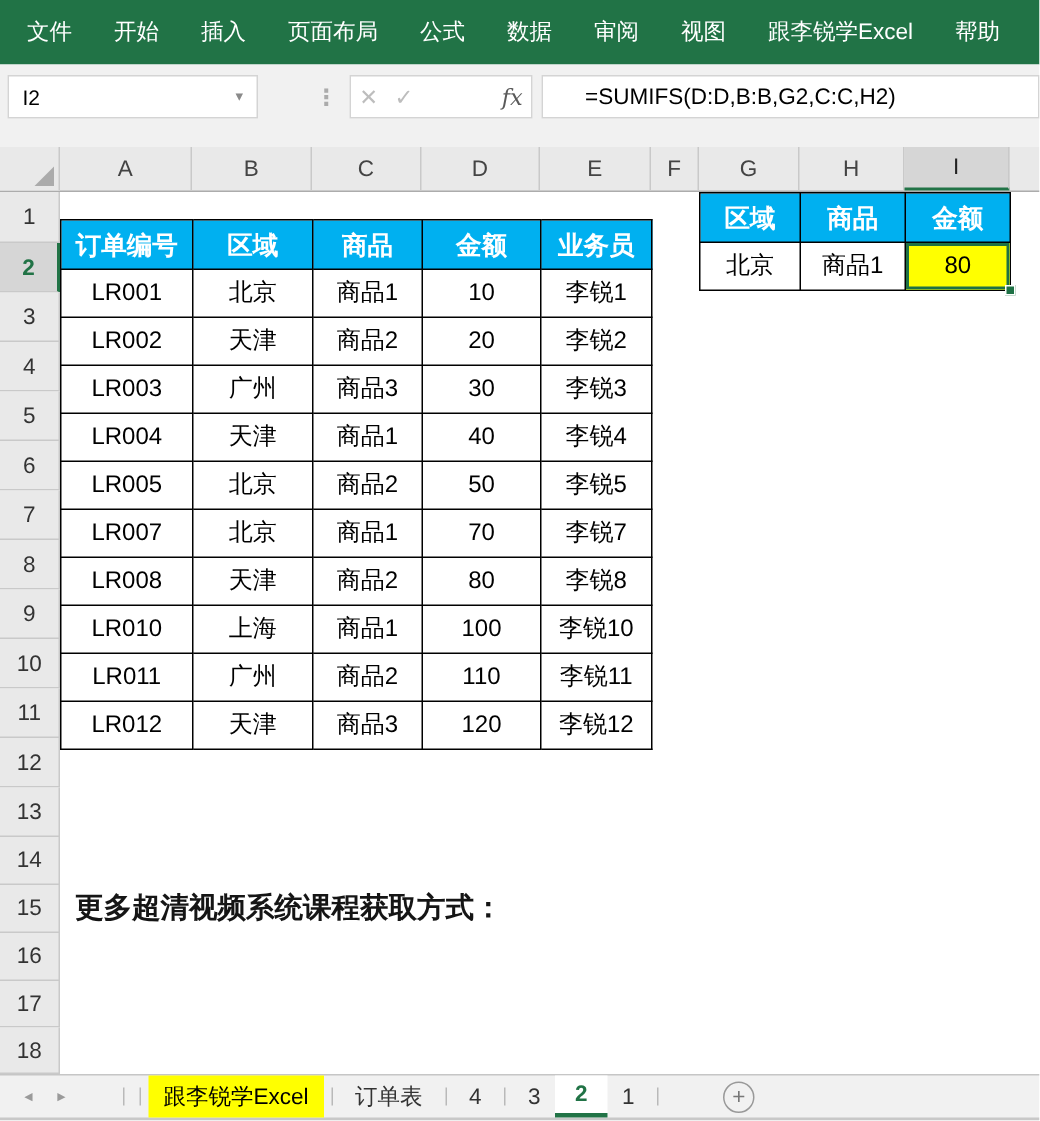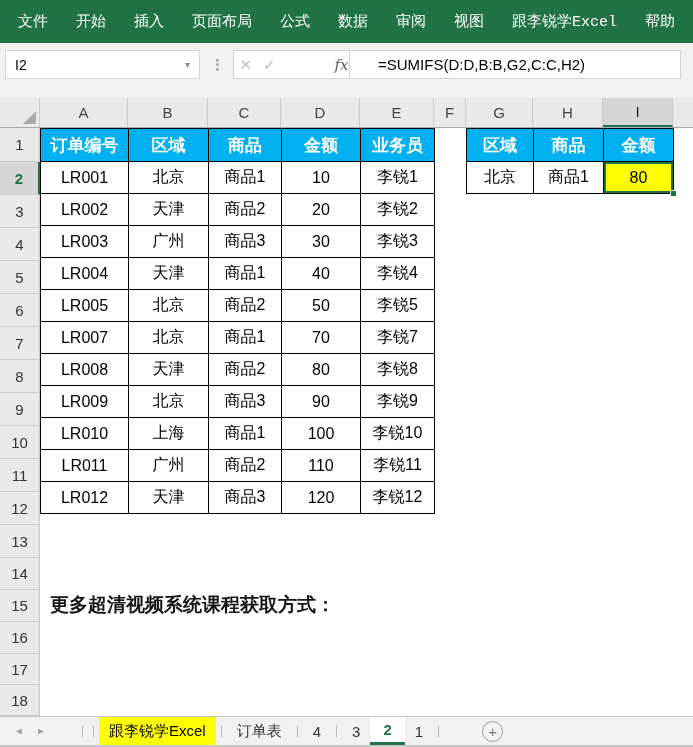--- a/index.html
+++ b/index.html
@@ -1,38 +1,38 @@
 <!DOCTYPE html>
 <html><head>
 <meta charset="utf-8">
 <style>
   * { margin:0; padding:0; box-sizing:border-box; }
   body { font-family:"Liberation Sans","DejaVu Sans",sans-serif; background:#fff; }
   .app { position:relative; width:693px; height:747px; overflow:hidden; background:#fff; }
 
   
   .ribbon { height:43px; background:#217346; display:flex; align-items:center;
-            gap:28px; padding-left:18px;font-family:Liberation Mono, monospace; }
+            gap:28px; padding-left:18px; }
   .ribbon-item { color:#fff; font-size:15px; white-space:nowrap; cursor:default; }
 
   
   .fbar { position:relative; height:55px; background:#F1F1F1; }
-  .namebox { position:absolute; left:5px; top:7px; width:195px; height:29px;
+  .namebox { position:absolute; left:5px; top:7px; width:167px; height:29px;
              background:#fff; border:1px solid #D4D4D4; display:flex;
              align-items:center; padding-left:9px; font-size:14px; color:#000; }
   .namebox .caret { margin-left:auto; padding-right:9px; color:#8a8a8a; font-size:10px; }
   .fb-dots { position:absolute; left:210px; top:7px; height:29px; display:flex;
              align-items:center; color:#ababab; font-size:15px; font-weight:bold; }
   .fxbox { position:absolute; left:233px; top:7px; width:122px; height:29px;
            background:#fff; border:1px solid #D4D4D4; display:flex;
            align-items:center; justify-content:space-around; }
   .fb-x, .fb-check { color:#bdbdbd; font-size:15px; }
   .fb-fx { color:#5a5a5a; font-size:15px; font-style:italic;
            font-family:"DejaVu Serif","Liberation Serif",serif;margin-left:48px; }
-  .formulabox { position:absolute; left:349px; top:7px; width:332px; height:29px;
+  .formulabox { position:absolute; left:361px; top:7px; width:332px; height:29px;
                 background:#fff; border:1px solid #D4D4D4; display:flex;
                 align-items:center; padding-left:28px; font-size:15px; color:#000; }
 
   
   .sheetwrap { position:absolute; top:98px; left:0; width:693px; height:618px; background:#fff; }
 
   .colhead { position:absolute; top:0; left:0; width:693px; height:30px; display:flex;
              background:#E9E9E9; border-bottom:1px solid #ACACAC; }
   .corner { width:40px; position:relative; border-right:1px solid #C9C9C9; background:#E9E9E9; }
   .corner-tri { position:absolute; right:3px; bottom:3px; width:0; height:0;
@@ -51,21 +51,21 @@
   .rowhead .rh:nth-child(1){height:34px}
   .rowhead .rh:nth-child(14),.rowhead .rh:nth-child(15),.rowhead .rh:nth-child(16){height:32px}
   .rowhead .rh:nth-child(17),.rowhead .rh:nth-child(18){height:31px}
   .rh.sel { background:#D6D6D6; color:#217346; font-weight:bold; border-right:2px solid #217346; }
 
   table.tbl { position:absolute; border-collapse:collapse; table-layout:fixed; }
   .tbl th { background:#00B0F0; color:#fff; font-weight:bold; font-size:17px;
             height:33px; border:1px solid #000; text-align:center; }
   .tbl td { background:#fff; color:#000; font-size:16px; height:32px;
             border:1px solid #000; text-align:center; }
-  .tbl-left  { left:40px;  top:30px; width:394px; }
+  .tbl-left  { left:40px;  top:48px; width:394px; }
   .tbl-right { left:466px; top:30px; width:207px; }
   td.active-cell { background:#FFFF00; box-shadow:inset 0 0 0 2px #1E7145; position:relative; }
   .fill-handle { position:absolute; right:-4px; bottom:-4px; width:7px; height:7px;
                  background:#1E7145; border:1px solid #fff; }
 
   .note1 { position:absolute; left:50px; top:494px; font-size:19px; font-weight:bold; color:#151515; }
   .note2 { position:absolute; left:50px; top:540px; font-size:20px; font-weight:bold; color:#151515; }
   .note2 .blue { color:#0070C0; }
 
   
@@ -219,27 +219,20 @@
           <td>李锐7</td>
         </tr>
         <tr>
           <td>LR008</td>
           <td>天津</td>
           <td>商品2</td>
           <td>80</td>
           <td>李锐8</td>
         </tr>
         <tr>
-          <td>LR009</td>
-          <td>北京</td>
-          <td>商品3</td>
-          <td>90</td>
-          <td>李锐9</td>
-        </tr>
-        <tr>
           <td>LR010</td>
           <td>上海</td>
           <td>商品1</td>
           <td>100</td>
           <td>李锐10</td>
         </tr>
         <tr>
           <td>LR011</td>
           <td>广州</td>
           <td>商品2</td>

